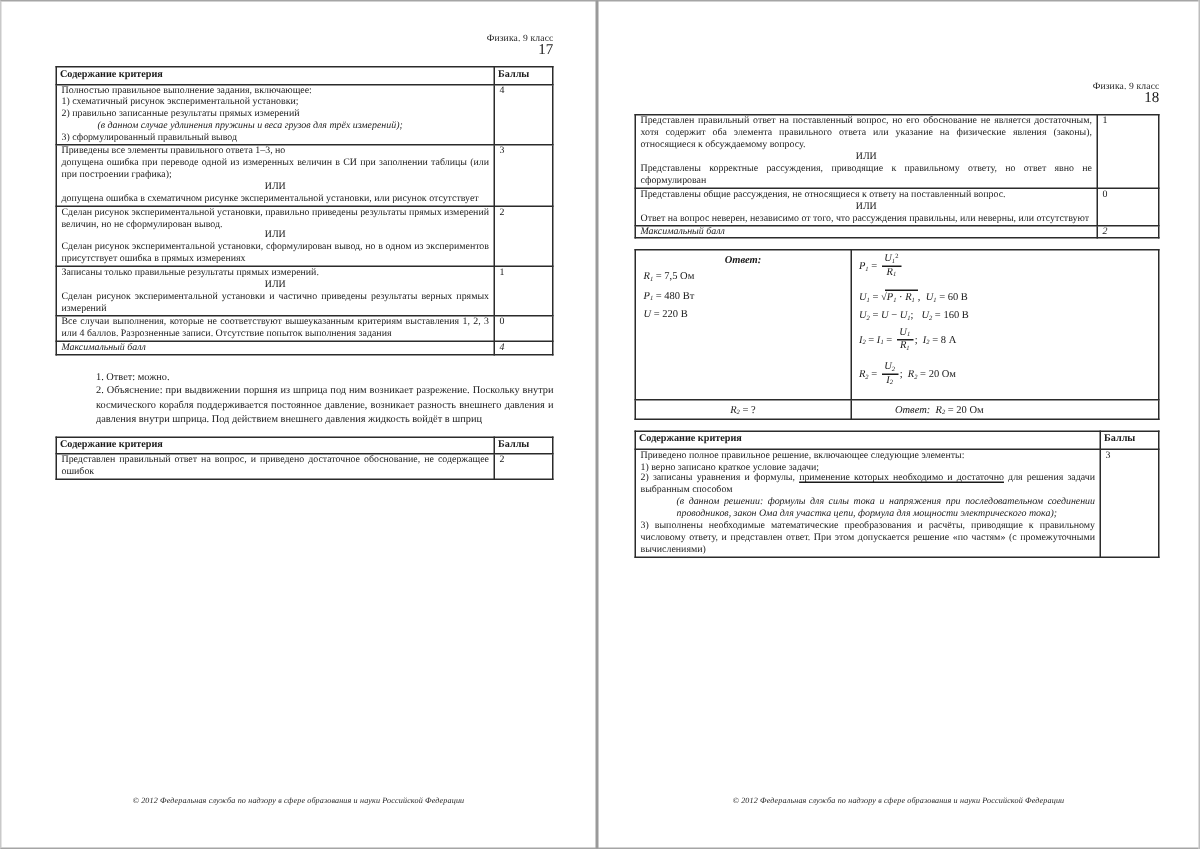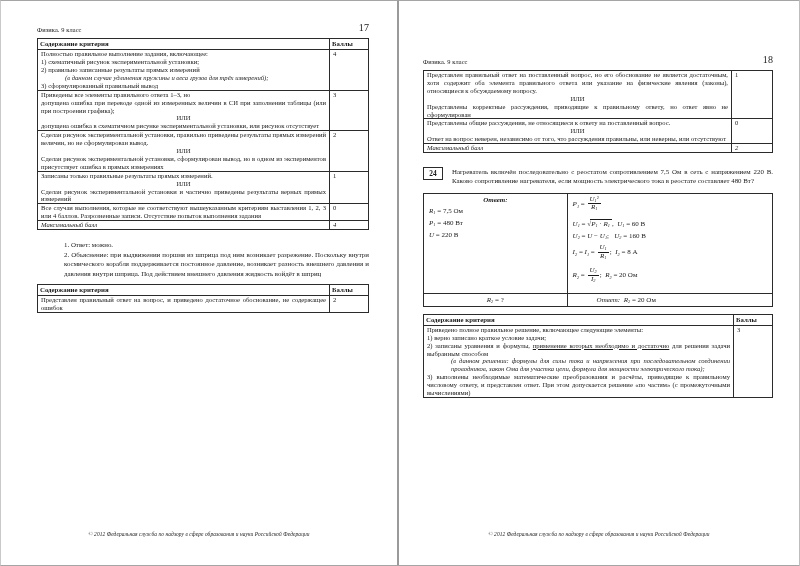--- a/index.html
+++ b/index.html
@@ -47,26 +47,26 @@
   .inner {
     position: relative;
     box-sizing: border-box;
   }
   .inner-left { padding: 22px 28px 0 36px; }
   .inner-right { padding: 22px 26px 0 24px; margin-top: 32px; }
 
   
   .runhead {
     display: flex;
-    justify-content: space-between;
     align-items: flex-end;
     font-size: 6.4px;
     line-height: 1;
     margin-bottom: 5px;
     letter-spacing: .1px;
+    flex-direction: column;
   }
   .runhead .subj { font-size: 6.4px; }
   .runhead .pno { font-size: 10px; font-family: "Liberation Serif", serif; }
 
   
   table.crit {
     border-collapse: collapse;
     width: 100%;
     table-layout: fixed;
   }
@@ -309,24 +309,20 @@
           </td>
           <td class="score">0</td>
         </tr>
         <tr>
           <td class="right-ital">Максимальный балл</td>
           <td class="score ital">2</td>
         </tr>
       </tbody>
         </table>
 
-      <div class="task">
-        <div class="tasknum">24</div>
-        <div class="taskbody">Нагреватель включён последовательно с реостатом сопротивлением 7,5 Ом в сеть с напряжением 220 В. Каково сопротивление нагревателя, если мощность электрического тока в реостате составляет 480 Вт?</div>
-      </div>
 
       <table class="solution">
         <tbody>
             <tr>
           <td class="given">
             <p class="given-title">Ответ:</p>
             <p class="mline">
               <span class="var">R</span><sub>1</sub> = 7,5 Ом
             </p>
             <p class="mline">

